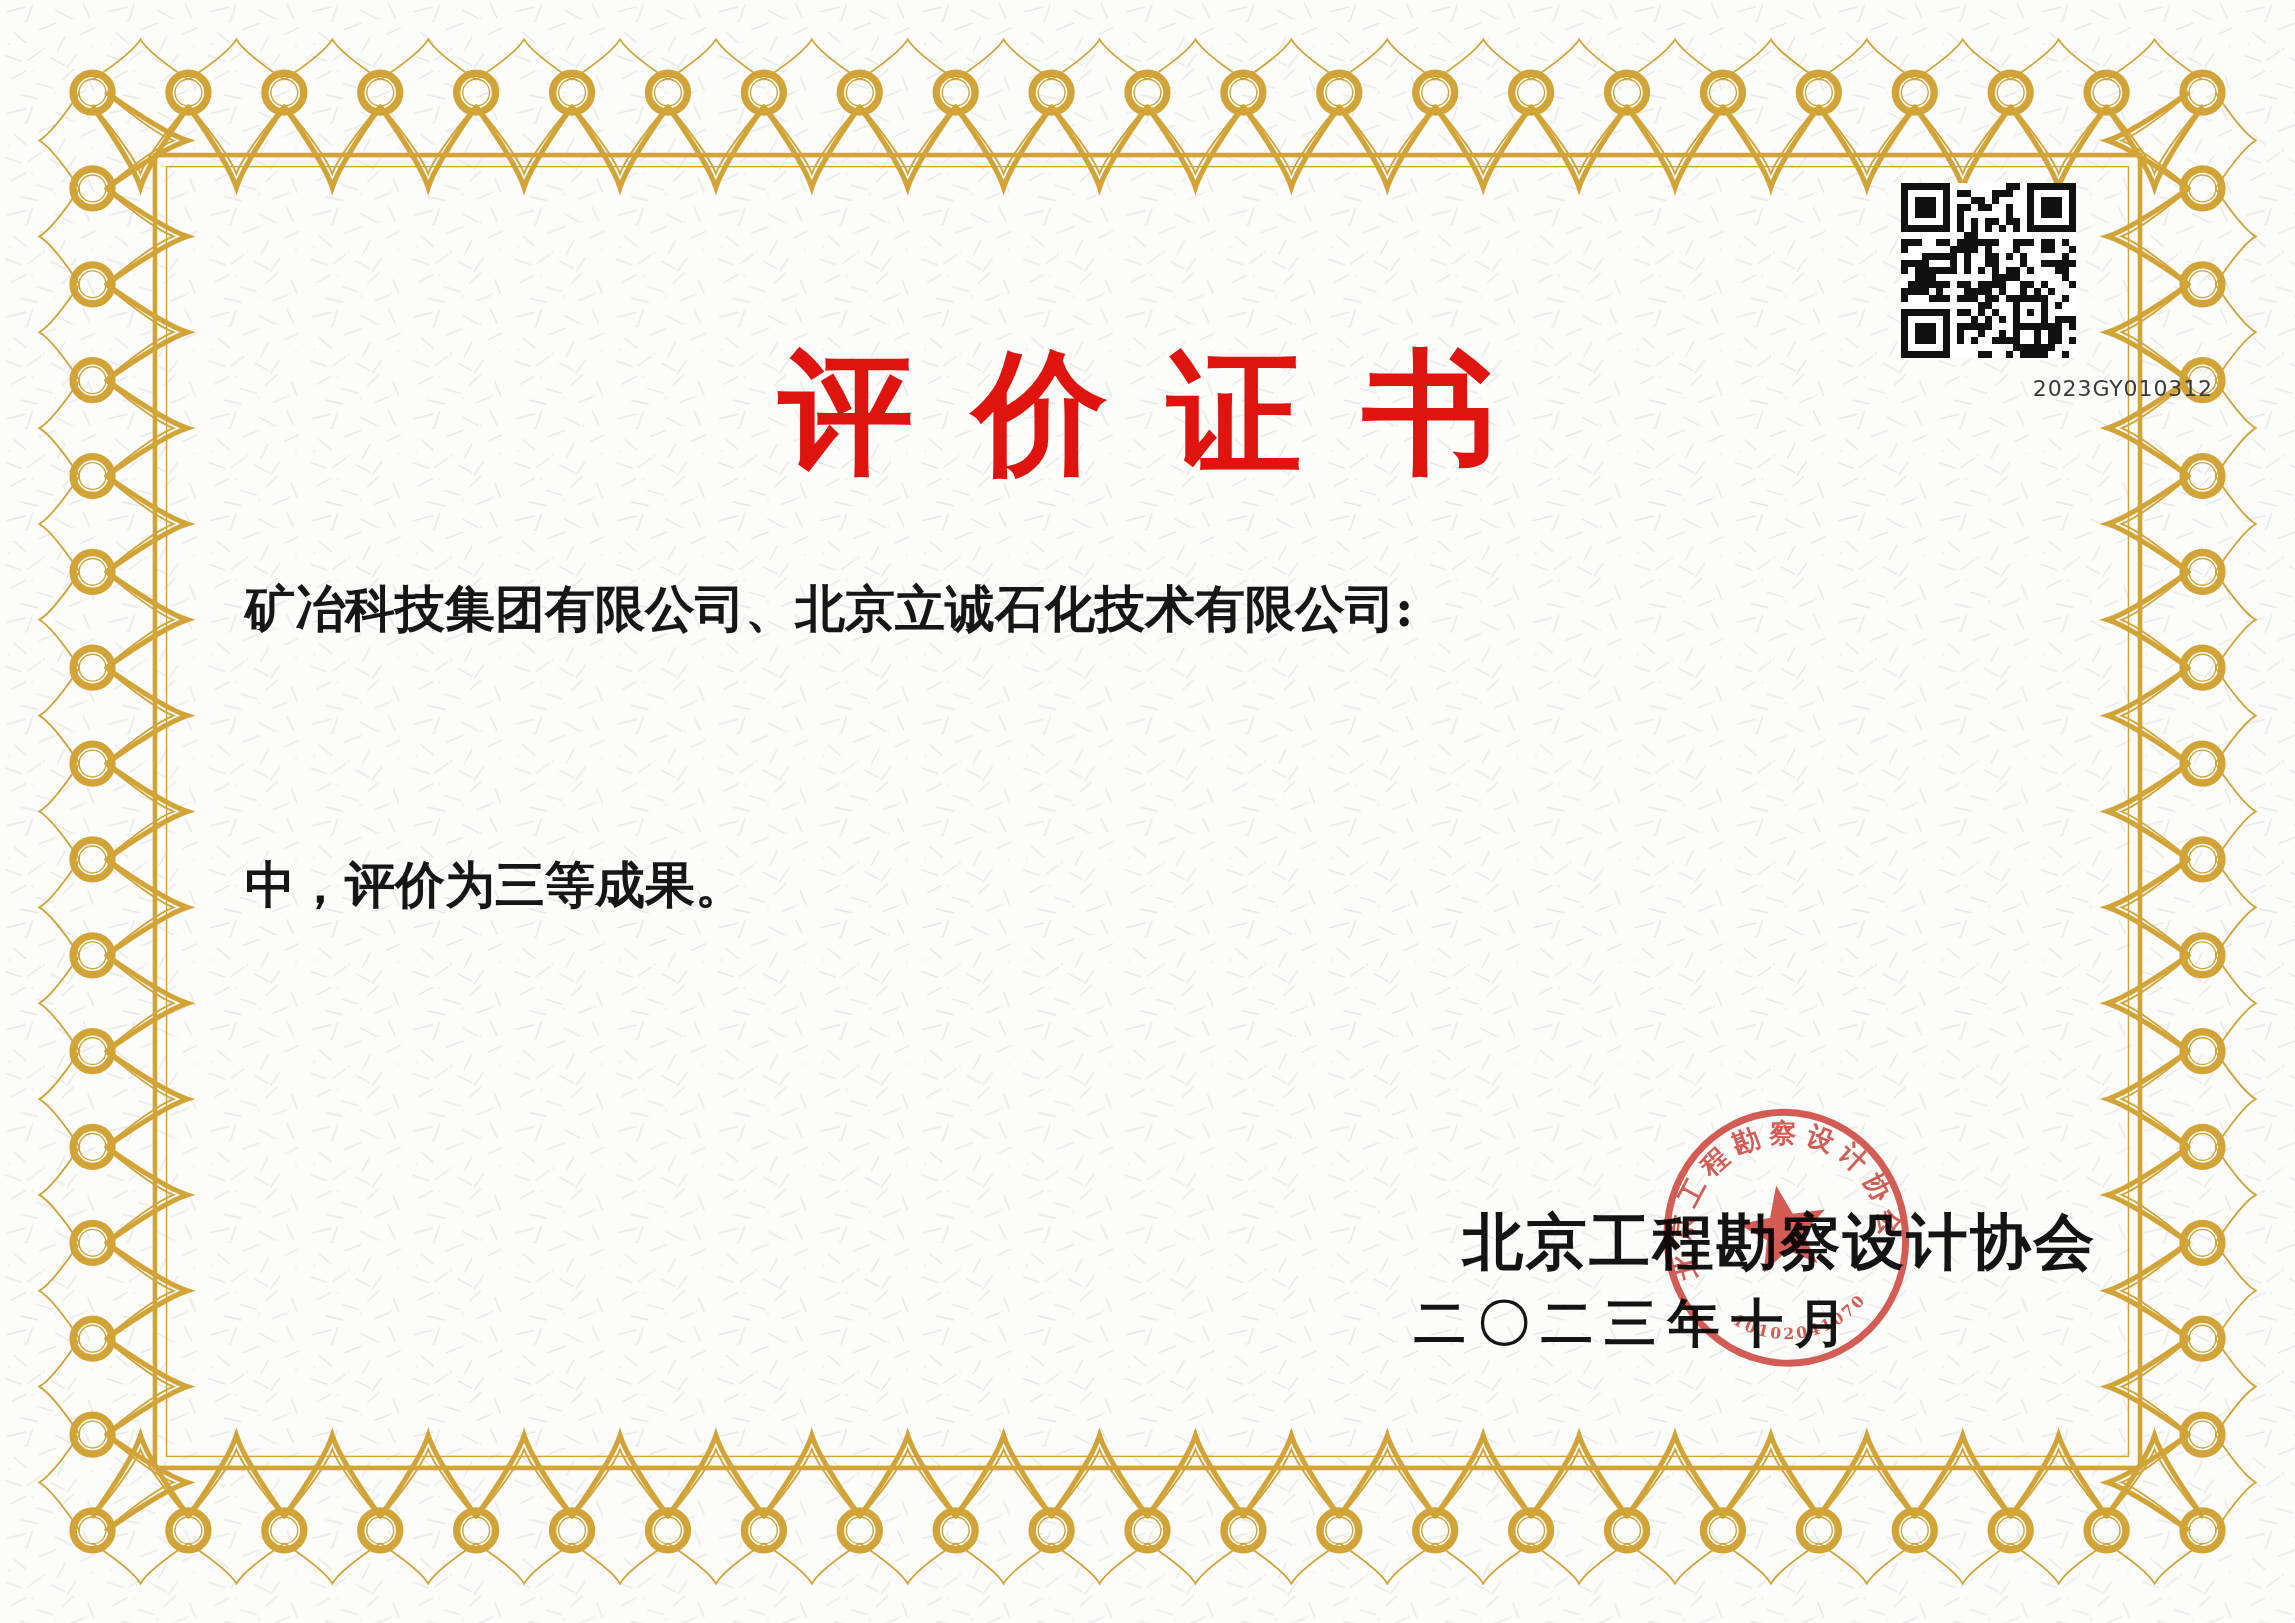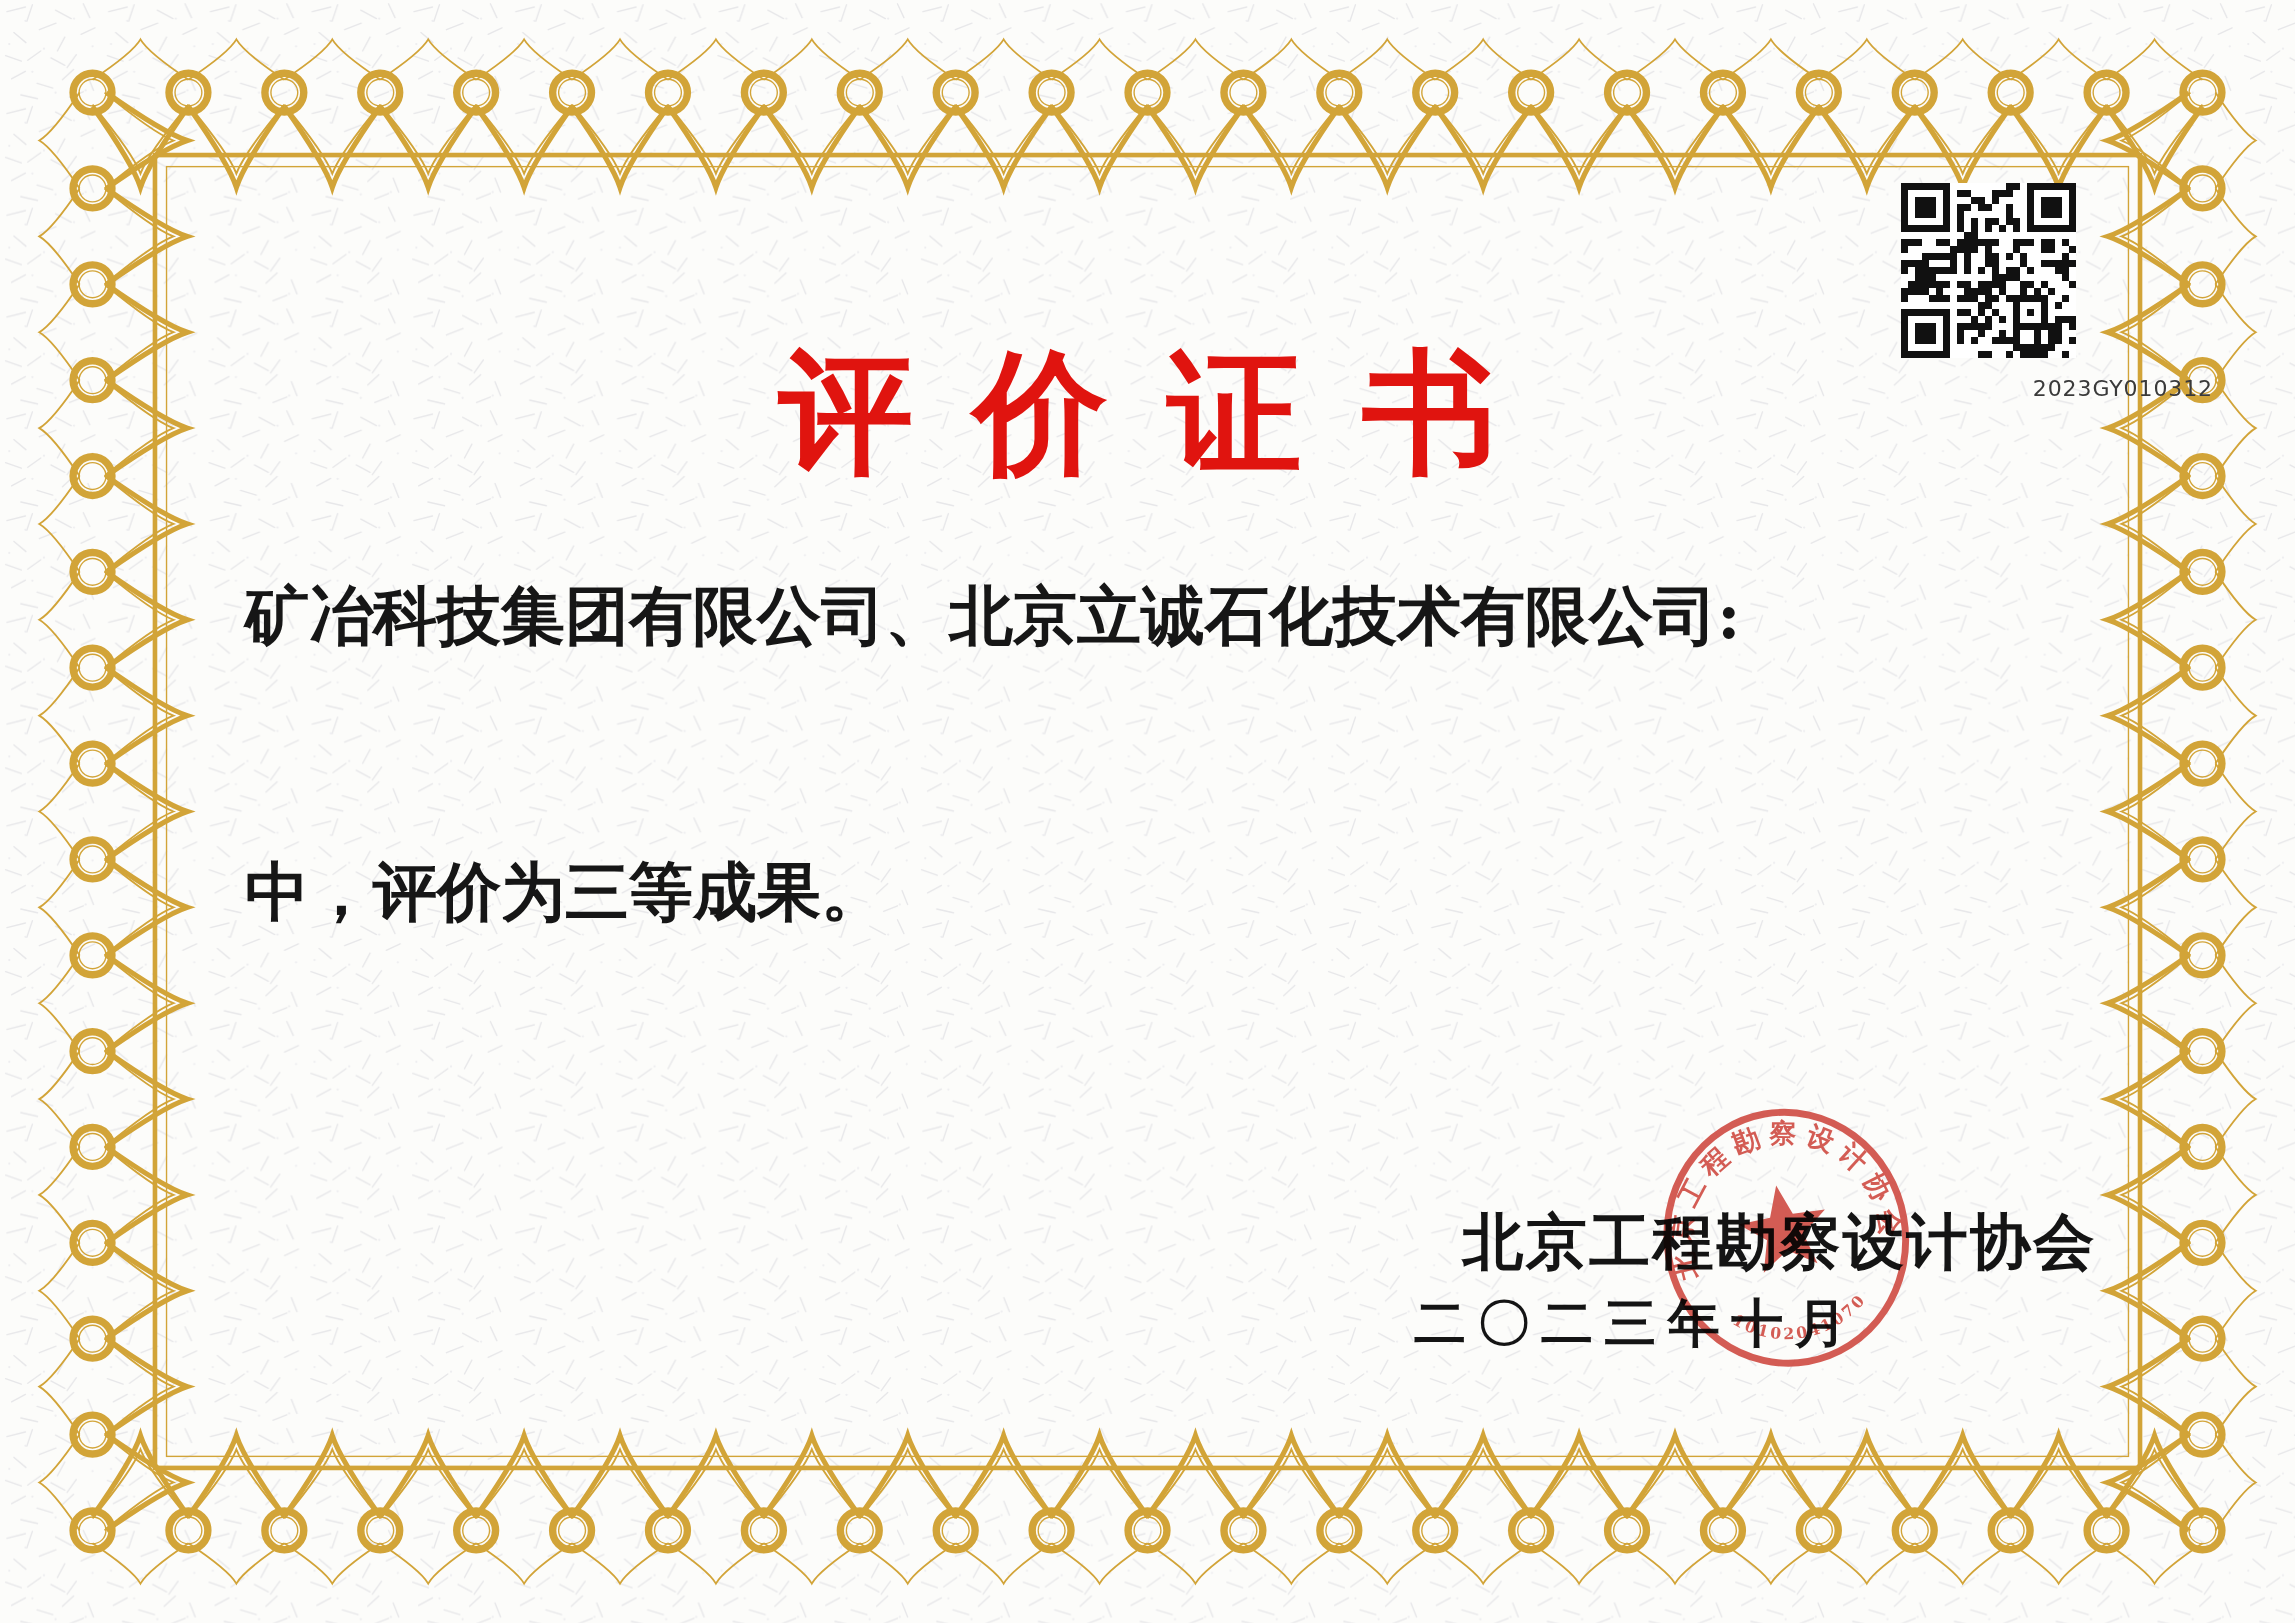--- a/index.html
+++ b/index.html
@@ -8,21 +8,21 @@
   .cert{position:relative;width:2295px;height:1623px;overflow:hidden;background:#fcfcfa;}
   .bg,.frame{position:absolute;left:0;top:0;width:2295px;height:1623px;}
   .bg{z-index:0;}
   .frame{z-index:1;}
   .content{position:absolute;left:0;top:0;width:2295px;height:1623px;z-index:2;}
 
   .title{position:absolute;left:0;top:345px;width:2295px;margin:0;text-align:center;
          font-weight:700;font-size:134px;line-height:1;color:#e0140f;
          letter-spacing:.45em;padding-left:.3em;box-sizing:border-box;white-space:nowrap;}
 
-  .line{position:absolute;font-weight:700;font-size:64px;line-height:1;color:#161616;white-space:nowrap;}
+  .line{position:absolute;font-weight:700;font-size:50px;line-height:1;color:#161616;white-space:nowrap;}
   .l1{left:245px;top:584px;}
   .l2{left:351px;top:679px;}
   .l3{left:245px;top:771px;}
   .l4{left:245px;top:860px;}
   .l5{left:351px;top:955px;}
 
   .issuer{position:absolute;left:1414px;top:1211px;width:731px;text-align:center;
           font-weight:700;font-size:61px;line-height:1;color:#141414;letter-spacing:.04em;white-space:nowrap;}
   .date{position:absolute;left:1414px;top:1297px;width:731px;
         font-weight:700;font-size:52px;line-height:1;color:#141414;letter-spacing:.22em;white-space:nowrap;}

